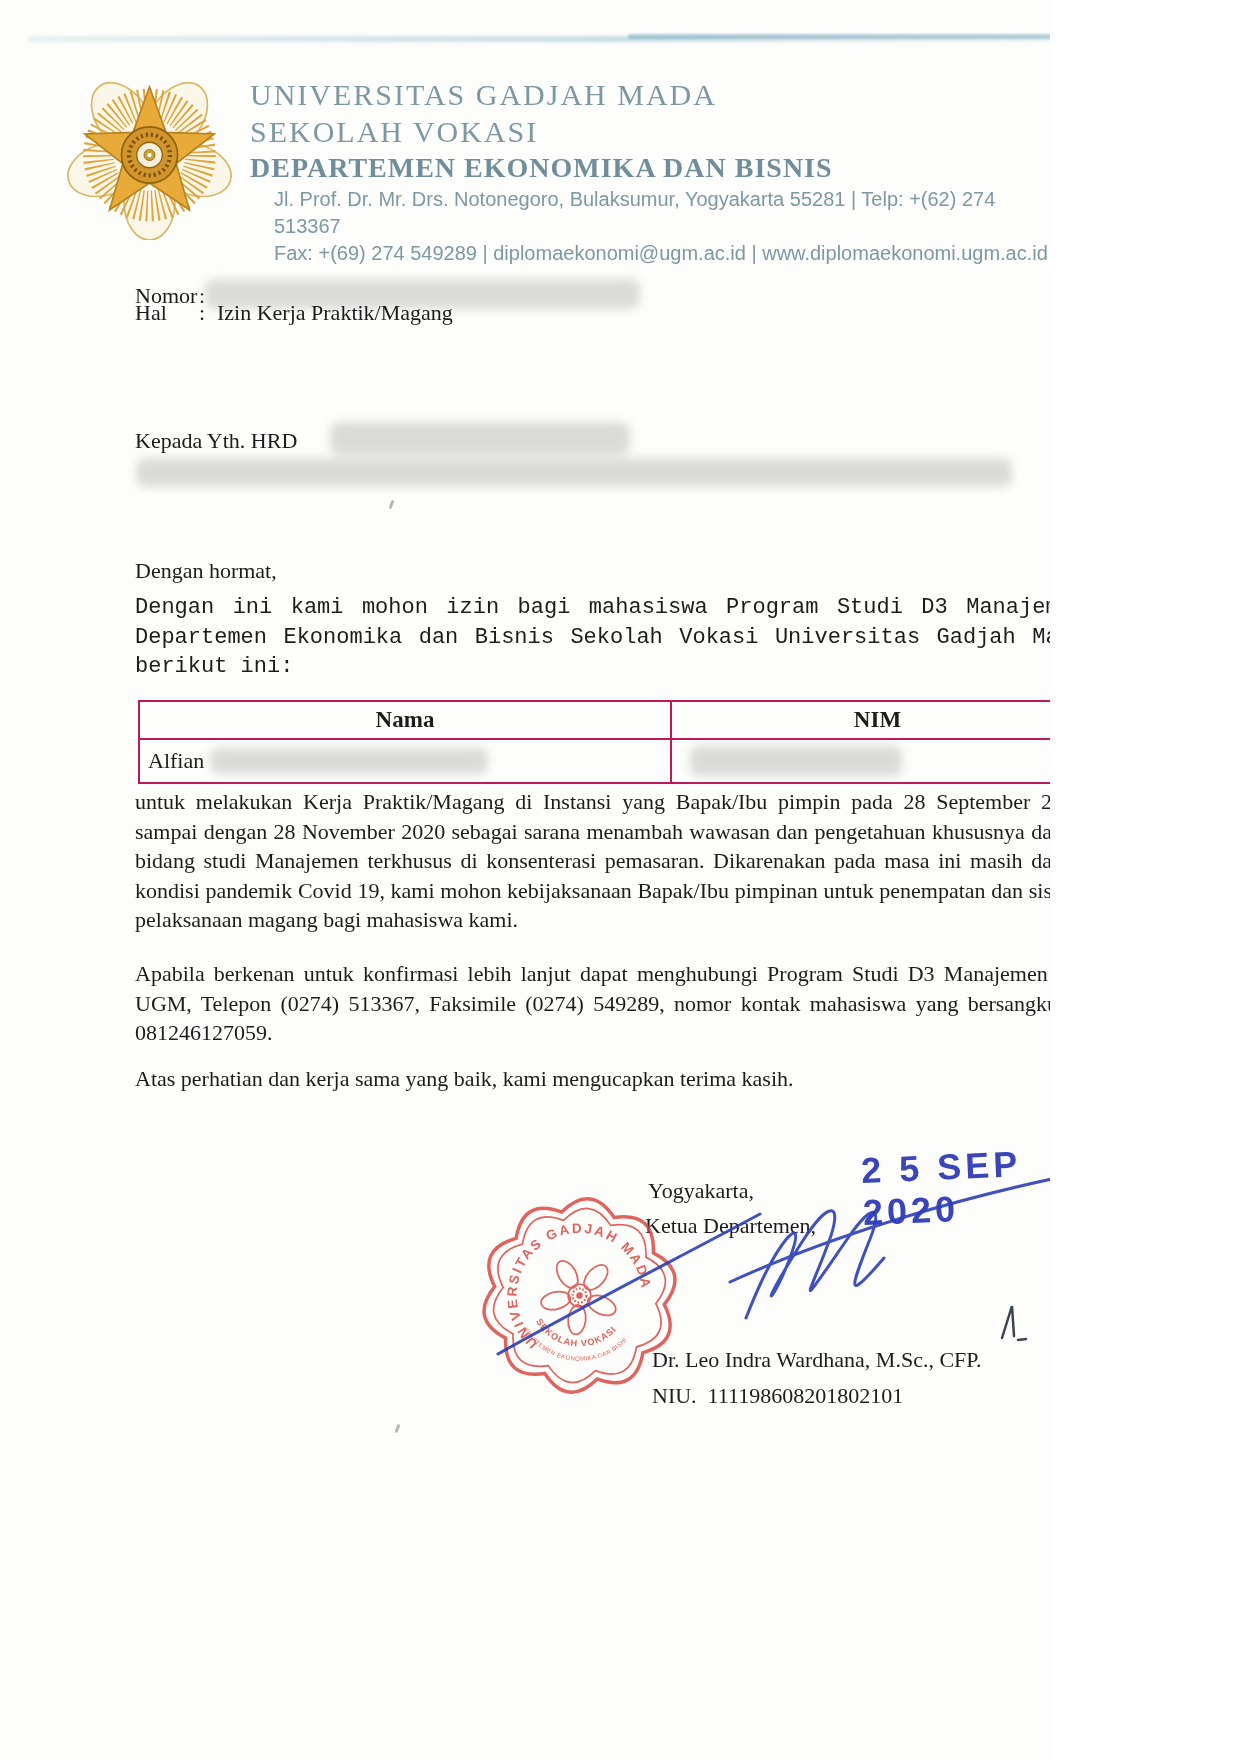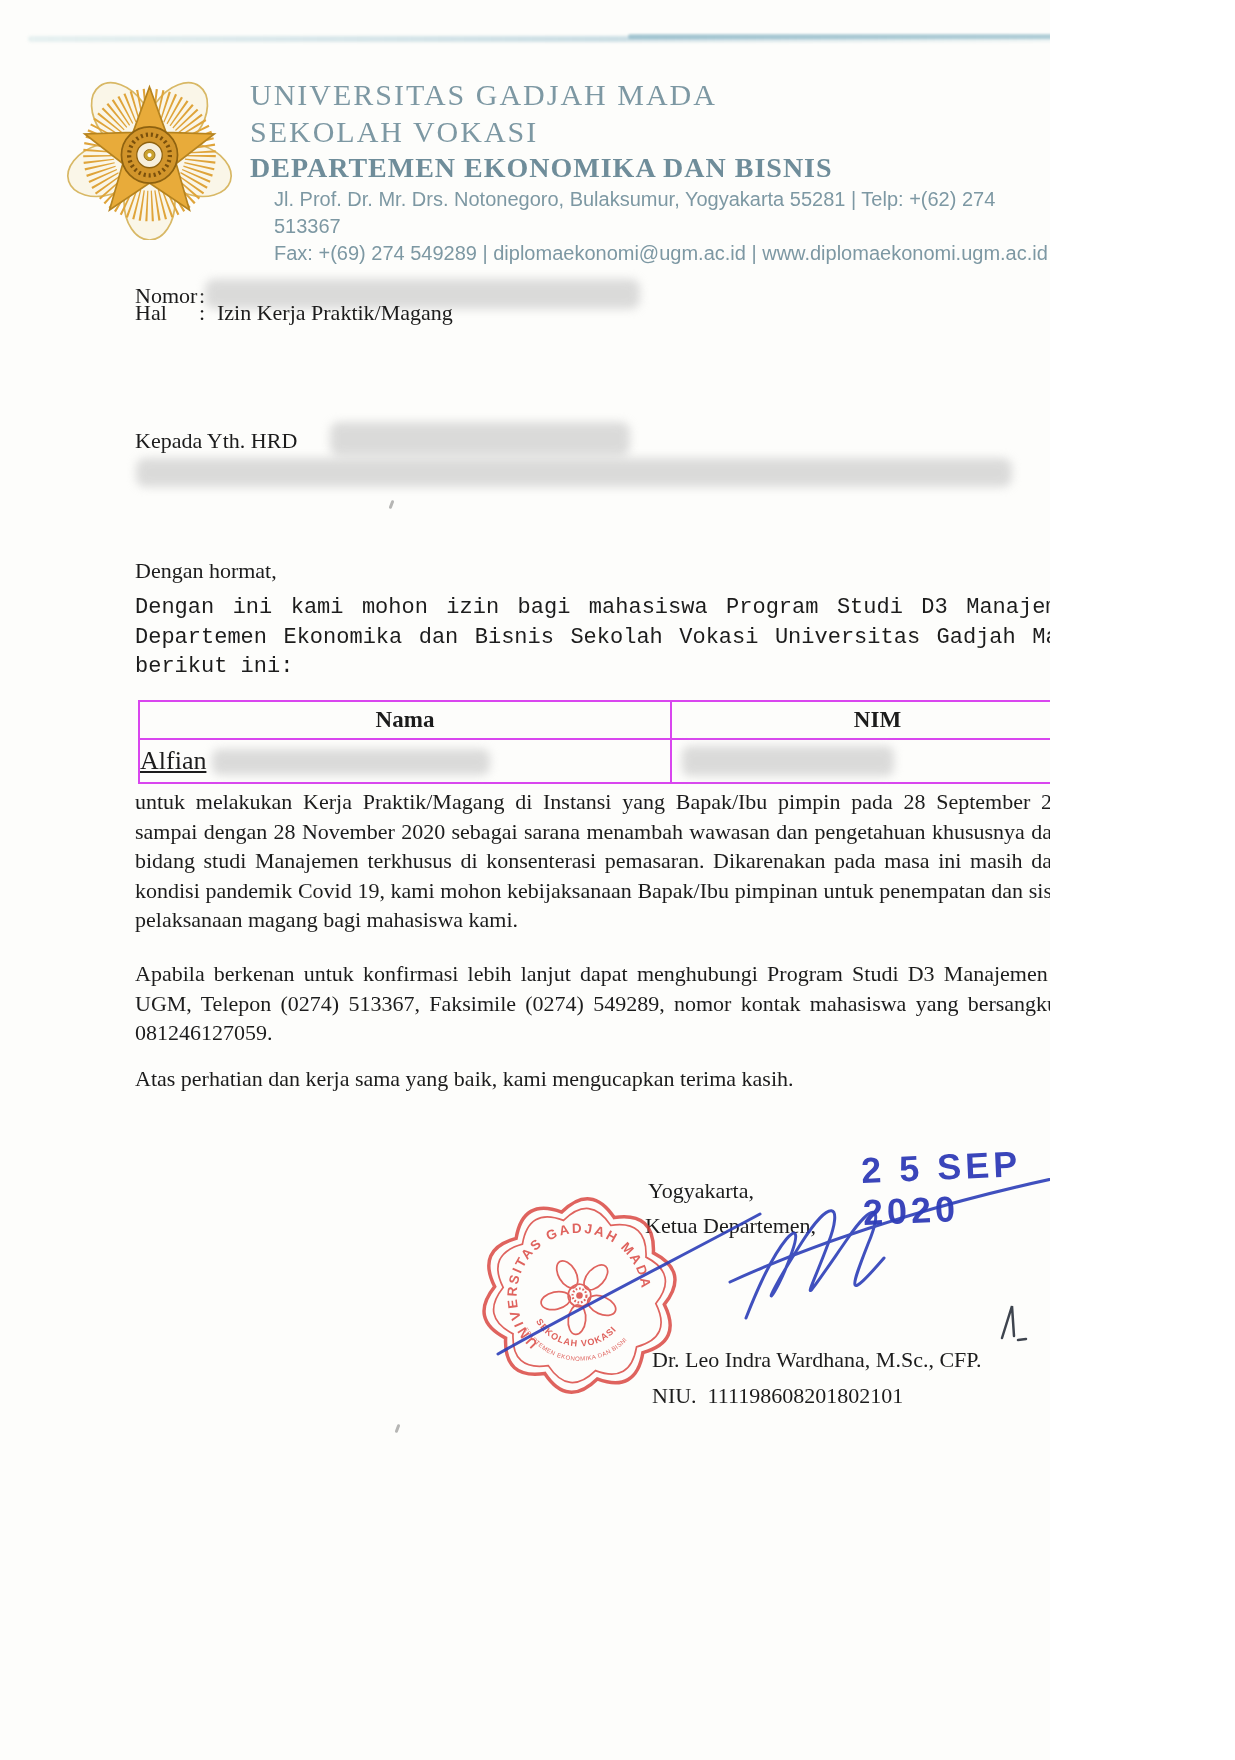--- a/index.html
+++ b/index.html
@@ -29,23 +29,23 @@
   
   .meta-row{position:absolute;left:135px;font-size:22px;}
   .lbl{display:inline-block;width:64px;}
   .colon{display:inline-block;width:18px;}
   .body-text{position:absolute;left:135px;width:950px;font-size:22px;line-height:29.5px;
              text-align:justify;text-align-last:left;}
   .single{text-align:center;}
 
   
   .students{position:absolute;left:138px;top:700px;width:947px;border-collapse:collapse;table-layout:fixed;}
-  .students th,.students td{border:2px solid #d946ef;}
+  .students th,.students td{border:2px solid #be185d;}
   .students th{height:34px;font-size:23px;font-weight:bold;text-align:center;}
-  .students td{height:40px;font-size:26px;padding-left:0;vertical-align:middle;text-decoration:underline;}
+  .students td{height:40px;font-size:22px;padding-left:8px;vertical-align:middle;}
   .col-nama{width:528px;}
 
   
   .sig-text{position:absolute;font-size:22px;}
   .date-stamp{position:absolute;left:862px;top:1146px;font-family:"Liberation Sans","DejaVu Sans",sans-serif;
     font-weight:bold;font-size:36px;letter-spacing:4px;color:#2a36b5;transform:rotate(-2.5deg);opacity:.92;}
   .sig-niu{white-space:pre;text-align:right;}
   .stamp-svg{position:absolute;left:462px;top:1178px;opacity:.82;transform:rotate(6deg);}
   .sign-svg{position:absolute;left:440px;top:1140px;opacity:.9;}
   .inkmark{position:absolute;left:992px;top:1298px;opacity:.85;}

